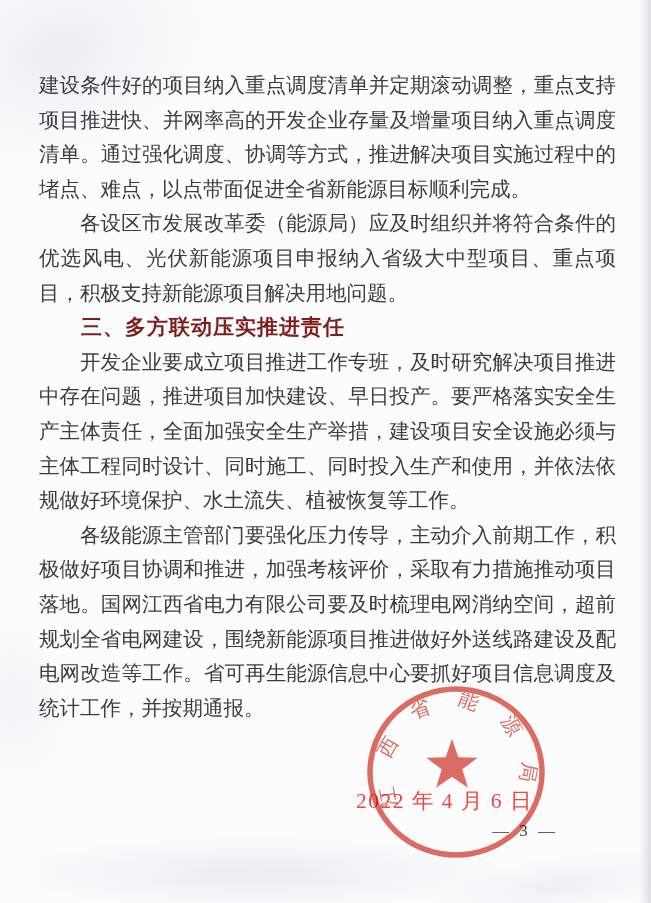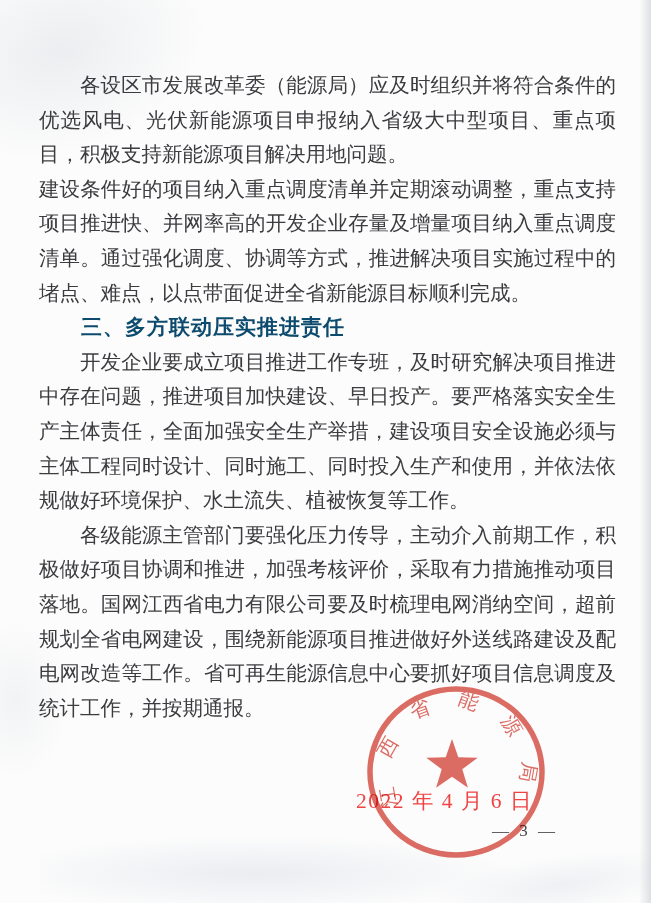--- a/index.html
+++ b/index.html
@@ -44,21 +44,21 @@
   }
   .para { margin: 0; text-indent: 2em; }
   .para.no-indent { text-indent: 0; }
   .section-heading {
     margin: 0;
     text-indent: 2em;
     font-size: 21px;
     line-height: 34.6px;
     font-weight: 700;
     font-family: "Liberation Sans", sans-serif;
-    color: #0c4a6e;
+    color: #7f1d1d;
     letter-spacing: 1px;
   }
   .doc-date {
     position: absolute;
     left: 356px; top: 786px;
     font-size: 21.5px;
     letter-spacing: 1.5px;
     color: #ef4444;
     z-index: 2;
   }
@@ -88,22 +88,22 @@
 </head>
 <body>
 
 <div class="scan-artifact artifact-top-left"></div>
 <div class="scan-artifact artifact-right-edge"></div>
 <div class="scan-artifact artifact-bottom"></div>
 <div class="scan-artifact artifact-bottom-right"></div>
 <div class="scan-artifact artifact-mid-left"></div>
 
 <div class="doc-body">
+  <p class="para no-indent">建设条件好的项目纳入重点调度清单并定期滚动调整，重点支持项目推进快、并网率高的开发企业存量及增量项目纳入重点调度清单。通过强化调度、协调等方式，推进解决项目实施过程中的堵点、难点，以点带面促进全省新能源目标顺利完成。</p>
   <p class="para">各设区市发展改革委（能源局）应及时组织并将符合条件的优选风电、光伏新能源项目申报纳入省级大中型项目、重点项目，积极支持新能源项目解决用地问题。</p>
-  <p class="para no-indent">建设条件好的项目纳入重点调度清单并定期滚动调整，重点支持项目推进快、并网率高的开发企业存量及增量项目纳入重点调度清单。通过强化调度、协调等方式，推进解决项目实施过程中的堵点、难点，以点带面促进全省新能源目标顺利完成。</p>
   <h3 class="section-heading">三、多方联动压实推进责任</h3>
   <p class="para">开发企业要成立项目推进工作专班，及时研究解决项目推进中存在问题，推进项目加快建设、早日投产。要严格落实安全生产主体责任，全面加强安全生产举措，建设项目安全设施必须与主体工程同时设计、同时施工、同时投入生产和使用，并依法依规做好环境保护、水土流失、植被恢复等工作。</p>
   <p class="para">各级能源主管部门要强化压力传导，主动介入前期工作，积极做好项目协调和推进，加强考核评价，采取有力措施推动项目落地。国网江西省电力有限公司要及时梳理电网消纳空间，超前规划全省电网建设，围绕新能源项目推进做好外送线路建设及配电网改造等工作。省可再生能源信息中心要抓好项目信息调度及统计工作，并按期通报。</p>
 </div>
 
 <div class="doc-date">2022 年 4 月 6 日</div>
 
 <div class="page-number">— 3 —</div>
 
 <div class="seal">

